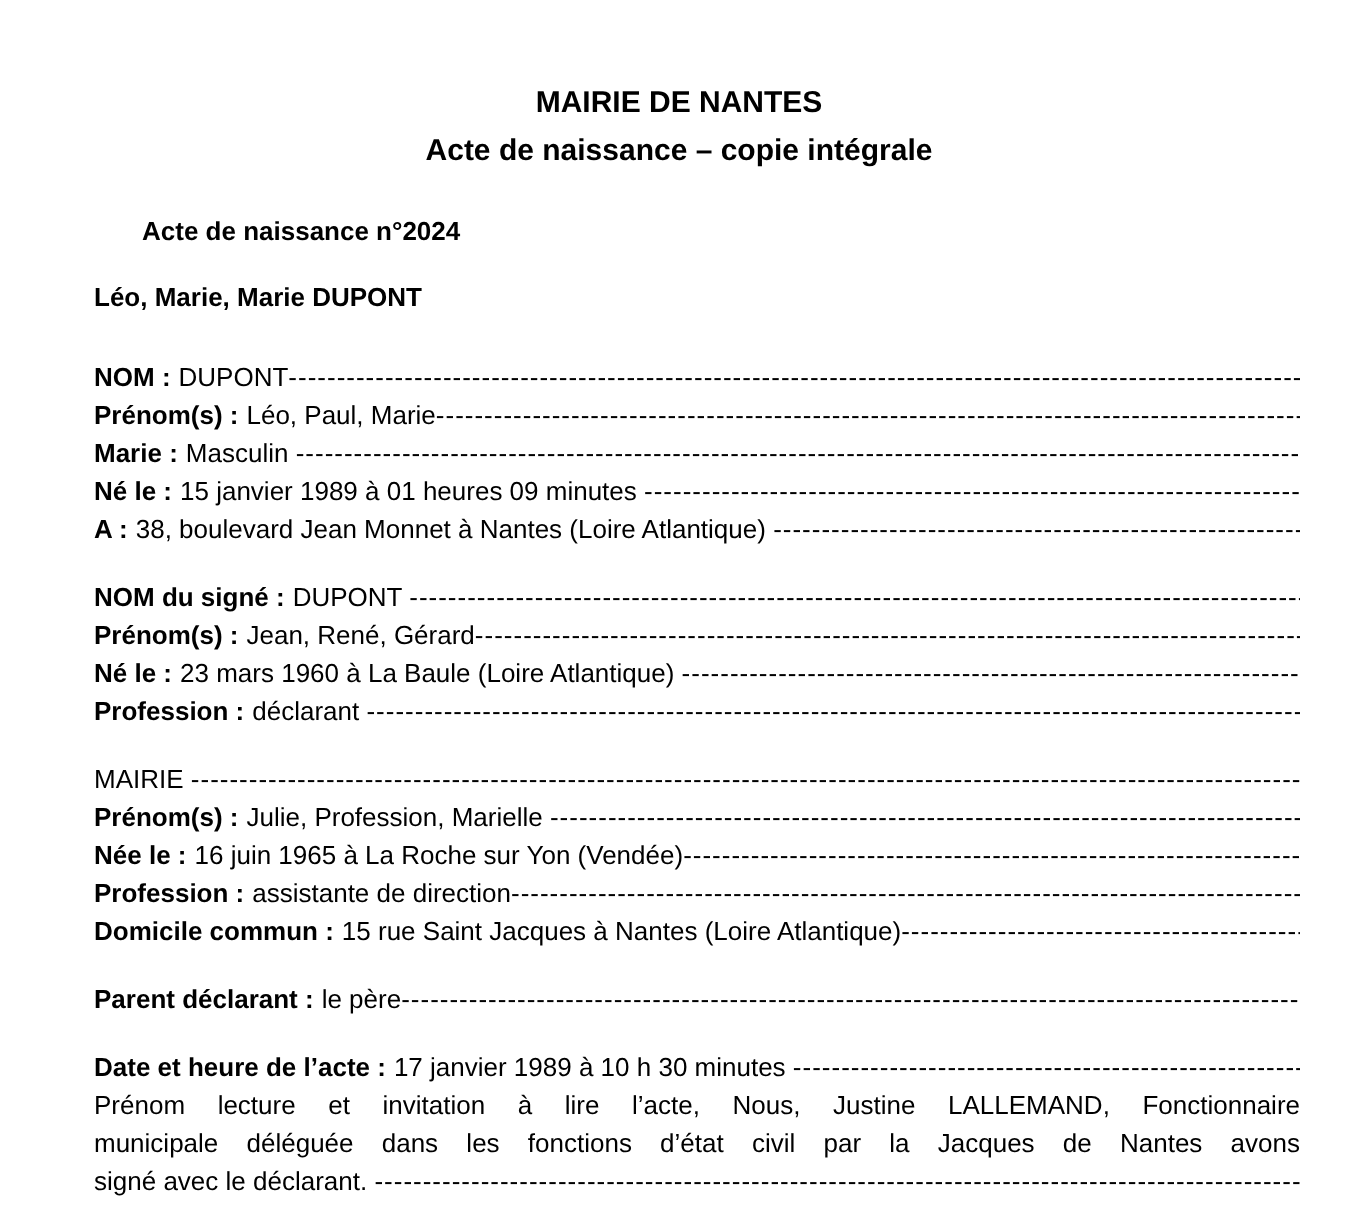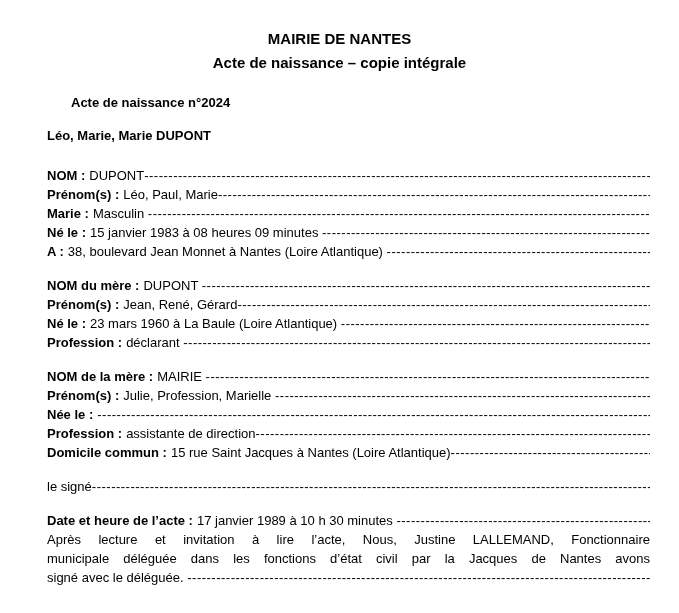--- a/index.html
+++ b/index.html
@@ -6,21 +6,21 @@
   html, body { background: #ffffff; }
   .page {
     position: relative;
     width: 679px;
     height: 613px;
     background: #ffffff;
     color: #000000;
     font-family: "Liberation Sans", sans-serif;
     font-size: 13px;
     line-height: 19px;
-    padding: 27px 29px 0 47px;
+    padding: 40px 29px 0 47px;
     overflow: hidden;
   }
   .header {
     text-align: center;
     font-weight: bold;
     font-size: 15px;
     line-height: 24px;
     margin-left: -18px; 
     margin-bottom: 18px;
   }
@@ -63,32 +63,32 @@
           <span class="value">Léo, Paul, Marie</span>
           <span class="dashes">----------------------------------------------------------------------------------------------------------------------------------------------------------------------------------------------------------------------------------------------------------------------------------------------------------------------------------------------------------------------------------------------------------------</span>
         </div>
         <div class="line">
           <span class="label">Marie :</span>
           <span class="value">Masculin </span>
           <span class="dashes">----------------------------------------------------------------------------------------------------------------------------------------------------------------------------------------------------------------------------------------------------------------------------------------------------------------------------------------------------------------------------------------------------------------</span>
         </div>
         <div class="line">
           <span class="label">Né le :</span>
-          <span class="value">15 janvier 1983 à 08 heures 09 minutes </span>
+          <span class="value">15 janvier 1989 à 01 heures 09 minutes </span>
           <span class="dashes">----------------------------------------------------------------------------------------------------------------------------------------------------------------------------------------------------------------------------------------------------------------------------------------------------------------------------------------------------------------------------------------------------------------</span>
         </div>
         <div class="line">
           <span class="label">A :</span>
           <span class="value">38, boulevard Jean Monnet à Nantes (Loire Atlantique) </span>
           <span class="dashes">----------------------------------------------------------------------------------------------------------------------------------------------------------------------------------------------------------------------------------------------------------------------------------------------------------------------------------------------------------------------------------------------------------------</span>
         </div>
       </div>
       <div class="section">
         <div class="line">
-          <span class="label">NOM du mère :</span>
+          <span class="label">NOM du signé :</span>
           <span class="value">DUPONT </span>
           <span class="dashes">----------------------------------------------------------------------------------------------------------------------------------------------------------------------------------------------------------------------------------------------------------------------------------------------------------------------------------------------------------------------------------------------------------------</span>
         </div>
         <div class="line">
           <span class="label">Prénom(s) :</span>
           <span class="value">Jean, René, Gérard</span>
           <span class="dashes">----------------------------------------------------------------------------------------------------------------------------------------------------------------------------------------------------------------------------------------------------------------------------------------------------------------------------------------------------------------------------------------------------------------</span>
         </div>
         <div class="line">
           <span class="label">Né le :</span>
@@ -96,57 +96,58 @@
           <span class="dashes">----------------------------------------------------------------------------------------------------------------------------------------------------------------------------------------------------------------------------------------------------------------------------------------------------------------------------------------------------------------------------------------------------------------</span>
         </div>
         <div class="line">
           <span class="label">Profession :</span>
           <span class="value">déclarant </span>
           <span class="dashes">----------------------------------------------------------------------------------------------------------------------------------------------------------------------------------------------------------------------------------------------------------------------------------------------------------------------------------------------------------------------------------------------------------------</span>
         </div>
       </div>
       <div class="section">
         <div class="line">
-          <span class="label">NOM de la mère :</span>
           <span class="value">MAIRIE </span>
           <span class="dashes">----------------------------------------------------------------------------------------------------------------------------------------------------------------------------------------------------------------------------------------------------------------------------------------------------------------------------------------------------------------------------------------------------------------</span>
         </div>
         <div class="line">
           <span class="label">Prénom(s) :</span>
           <span class="value">Julie, Profession, Marielle </span>
           <span class="dashes">----------------------------------------------------------------------------------------------------------------------------------------------------------------------------------------------------------------------------------------------------------------------------------------------------------------------------------------------------------------------------------------------------------------</span>
         </div>
         <div class="line">
           <span class="label">Née le :</span>
+          <span class="value">16 juin 1965 à La Roche sur Yon (Vendée)</span>
           <span class="dashes">----------------------------------------------------------------------------------------------------------------------------------------------------------------------------------------------------------------------------------------------------------------------------------------------------------------------------------------------------------------------------------------------------------------</span>
         </div>
         <div class="line">
           <span class="label">Profession :</span>
           <span class="value">assistante de direction</span>
           <span class="dashes">----------------------------------------------------------------------------------------------------------------------------------------------------------------------------------------------------------------------------------------------------------------------------------------------------------------------------------------------------------------------------------------------------------------</span>
         </div>
         <div class="line">
           <span class="label">Domicile commun :</span>
           <span class="value">15 rue Saint Jacques à Nantes (Loire Atlantique)</span>
           <span class="dashes">----------------------------------------------------------------------------------------------------------------------------------------------------------------------------------------------------------------------------------------------------------------------------------------------------------------------------------------------------------------------------------------------------------------</span>
         </div>
       </div>
       <div class="section">
         <div class="line">
-          <span class="value">le signé</span>
+          <span class="label">Parent déclarant :</span>
+          <span class="value">le père</span>
           <span class="dashes">----------------------------------------------------------------------------------------------------------------------------------------------------------------------------------------------------------------------------------------------------------------------------------------------------------------------------------------------------------------------------------------------------------------</span>
         </div>
       </div>
       <div class="section">
         <div class="line">
           <span class="label">Date et heure de l’acte :</span>
           <span class="value">17 janvier 1989 à 10 h 30 minutes </span>
           <span class="dashes">----------------------------------------------------------------------------------------------------------------------------------------------------------------------------------------------------------------------------------------------------------------------------------------------------------------------------------------------------------------------------------------------------------------</span>
         </div>
-        <div class="jline">Après lecture et invitation à lire l’acte, Nous, Justine LALLEMAND, Fonctionnaire</div>
+        <div class="jline">Prénom lecture et invitation à lire l’acte, Nous, Justine LALLEMAND, Fonctionnaire</div>
         <div class="jline">municipale déléguée dans les fonctions d’état civil par la Jacques de Nantes avons</div>
         <div class="line">
-          <span class="value">signé avec le déléguée. </span>
+          <span class="value">signé avec le déclarant. </span>
           <span class="dashes">----------------------------------------------------------------------------------------------------------------------------------------------------------------------------------------------------------------------------------------------------------------------------------------------------------------------------------------------------------------------------------------------------------------</span>
         </div>
       </div>
     </div>
 </div>
 
 </body></html>

